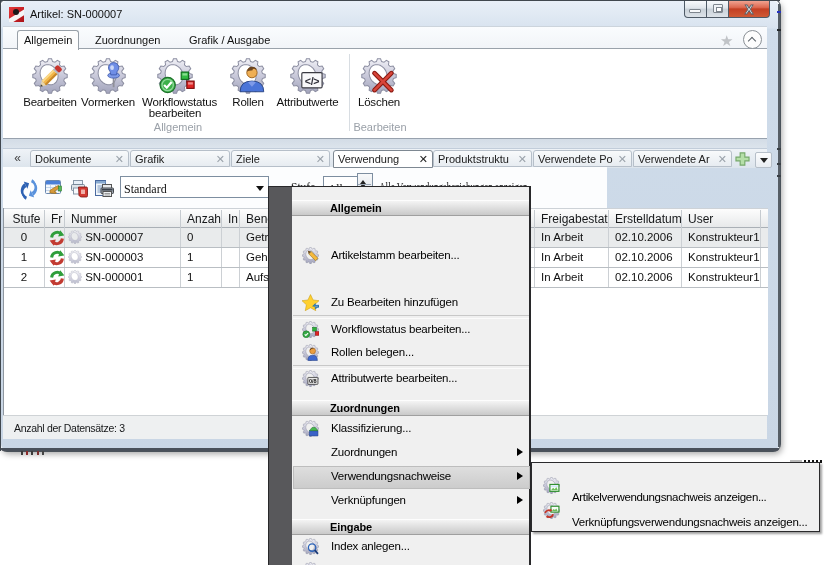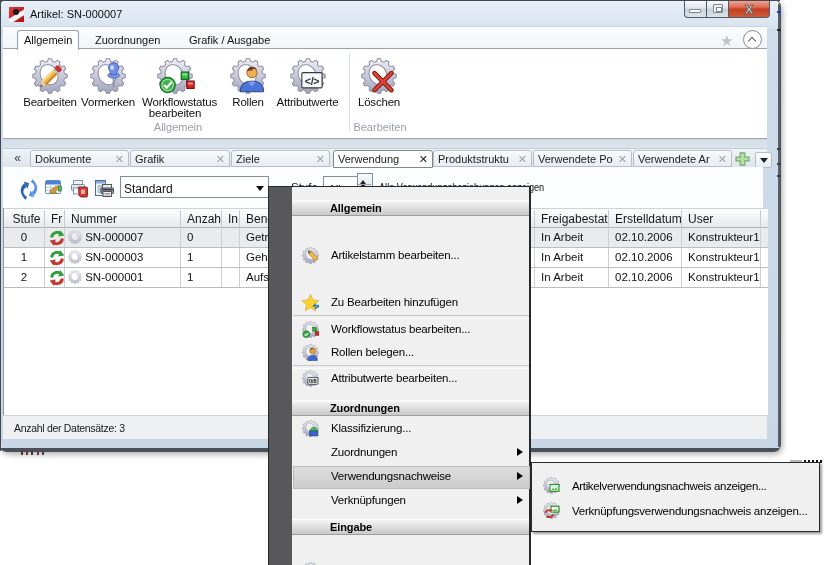--- a/index.html
+++ b/index.html
@@ -41,21 +41,21 @@
 #dtabbar{position:absolute;left:3px;top:148px;width:764px;height:19px;background:linear-gradient(#eff3f7,#dce4ec);border-top:1px solid #c2cdda;}
 .dtab{position:absolute;top:1px;height:17px;line-height:17px;box-sizing:border-box;font-size:11px;color:#202020;
   background:linear-gradient(#f8fafb,#e7ecf1);border:1px solid #b6bfc9;border-radius:3px 3px 0 0;padding-left:4px;}
 .dtab .x{position:absolute;right:4px;top:0;color:#9aa2aa;font-size:11px;}
 .dtab.act{background:#fff;border-color:#7e8892;height:18px;z-index:2;}
 #chev{position:absolute;left:4px;top:2px;width:21px;height:15px;text-align:center;line-height:14px;font-size:12px;color:#444;}
 #plus{position:absolute;left:732px;top:3px;width:15px;height:14px;}
 #darr{position:absolute;left:752px;top:3px;width:15px;height:14px;border:1px solid #b6bfc9;border-radius:2px;background:linear-gradient(#fbfcfd,#e9edf2);}
 #darr:after{content:"";position:absolute;left:4px;top:5px;border:4px solid transparent;border-top:5px solid #222;}
 
-#tools{position:absolute;left:3px;top:167px;width:760px;height:41px;background:#fcfdfe;}
+#tools{position:absolute;left:3px;top:167px;width:604px;height:41px;background:#fcfdfe;font-family:Liberation Serif, serif;}
 .ticon{position:absolute;top:13px;}
 #combo{position:absolute;left:117px;top:9px;width:149px;height:22px;border:1px solid #7d8ea0;background:#fff;box-sizing:border-box;}
 #combo span{position:absolute;left:3px;top:5px;font-size:12px;}
 #combo .da{position:absolute;right:4px;top:9px;border:4px solid transparent;border-top:5px solid #111;}
 #lstufe{position:absolute;left:288px;top:14px;font-size:11.5px;}
 #spin{position:absolute;left:320px;top:9px;width:34px;height:20px;border:1px solid #7d8ea0;background:#fff;}
 #spin span{position:absolute;left:4px;top:6px;font-size:11.5px;}
 #spinb{position:absolute;left:354px;top:6px;width:14px;height:20px;border:1px solid #7d8ea0;background:linear-gradient(#f8f9fa,#dde2e8);}
 #lalle{position:absolute;left:376px;top:14px;font-size:11.5px;white-space:nowrap;transform:scaleX(.795);transform-origin:0 0;}
 
@@ -76,21 +76,21 @@
 .mitem{position:absolute;left:24px;width:236px;height:24px;}
 .mitem .txt{position:absolute;left:38px;top:50%;margin-top:-7px;font-size:11.5px;color:#000;letter-spacing:-.2px;}
 .mitem svg{position:absolute;left:9px;top:3px;}
 .msep{position:absolute;left:24px;width:236px;height:2px;border-top:1px solid #c8c8c8;border-bottom:1px solid #fbfbfb;}
 .marr{position:absolute;right:2px;top:7px;width:0;height:0;border:4.5px solid transparent;border-left:6.5px solid #000;}
 #mhl{position:absolute;left:24px;top:279px;width:235px;height:21px;background:linear-gradient(#dedede,#cccccc);border:1px solid #bdbdbd;}
 
 #sub{position:absolute;left:531px;top:462px;width:289px;height:70px;background:#f0f0f0;border:1px solid #2a2a2c;box-sizing:border-box;
   box-shadow:2px 2px 2px rgba(80,80,80,.55);z-index:11;}
 .sitem{position:absolute;left:1px;width:285px;height:25px;}
-.sitem .txt{position:absolute;left:39px;top:7px;font-size:11.5px;color:#000;white-space:nowrap;letter-spacing:-.15px;text-align:right;}
+.sitem .txt{position:absolute;left:39px;top:18px;font-size:11.5px;color:#000;white-space:nowrap;letter-spacing:-.15px;text-align:right;}
 .sitem svg{position:absolute;left:10px;top:4px;}
 </style></head>
 <body>
 <svg width="0" height="0" style="position:absolute">
 <defs>
 <linearGradient id="gg" x1="0" y1="0" x2="0" y2="1">
  <stop offset="0" stop-color="#f0f0f6"></stop>
         <stop offset="0.45" stop-color="#ccccdc"></stop>
         <stop offset="1" stop-color="#a2a4bc"></stop>
 </linearGradient>
@@ -407,20 +407,28 @@
   <div class="mitem" style="top:278px">
       <div class="txt">Verwendungsnachweise</div>
       <div class="marr"></div>
     </div>
   <div class="mitem" style="top:302px">
       <div class="txt">Verknüpfungen</div>
       <div class="marr"></div>
     </div>
   <div class="mhead" style="top:332px">
       <b>Eingabe</b>
+    </div>
+  <div class="mitem" style="top:348px">
+      <svg width="17" height="17" viewBox="0 0 32 32">
+        <use href="#gear"></use>
+        <circle cx="19" cy="18" r="7" fill="none" stroke="#2a62b8" stroke-width="2.5"></circle>
+        <path d="M24,23 L30,30" stroke="#1a3a78" stroke-width="3.5"></path>
+      </svg>
+      <div class="txt">Index anlegen...</div>
     </div>
   <div class="mitem" style="top:372px">
       <svg width="17" height="17" viewBox="0 0 32 32">
         <use href="#gear"></use>
       </svg>
       <div class="txt">Beziehung anlegen...</div>
     </div>
 </div>
 
 <div class="abs" style="left:0;top:0;width:1px;height:451px;background:#41484f;z-index:5"></div>

